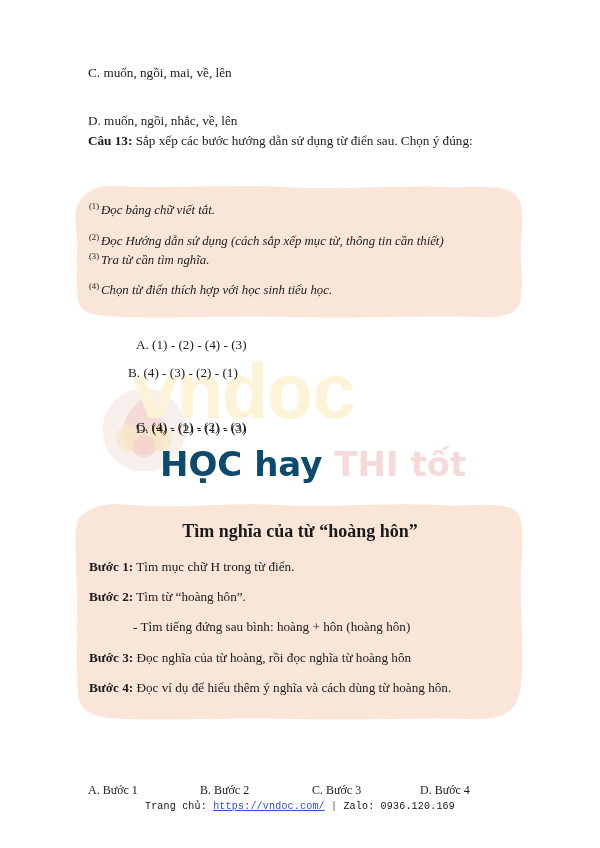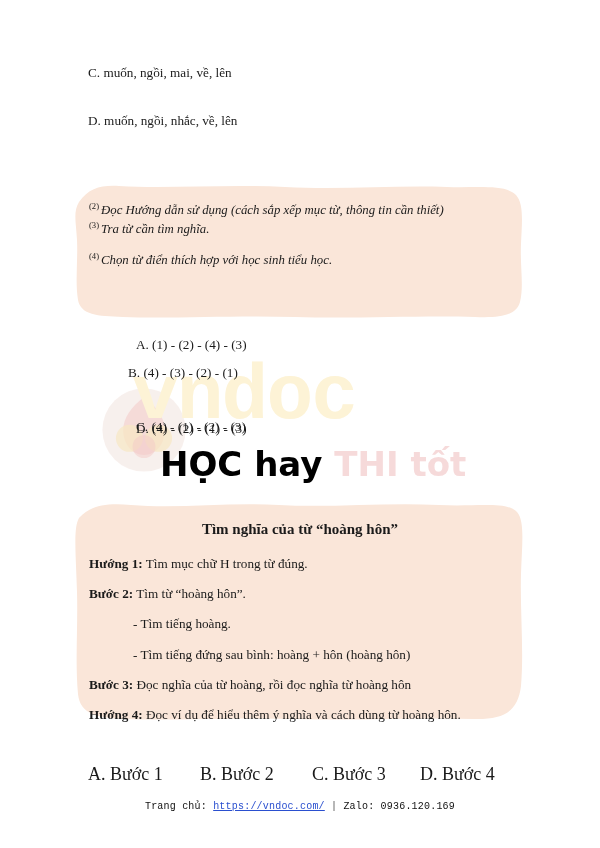--- a/index.html
+++ b/index.html
@@ -40,21 +40,21 @@
     position: absolute;
     left: 160px;
     top: 447px;
     font-family: "DejaVu Sans", sans-serif;
     font-weight: 700;
     font-size: 34px;
     letter-spacing: 0px;
     line-height: 1;
     white-space: nowrap;
   }
-  .wm-green { color: #000000; }
+  .wm-green { color: #0c4a6e; }
   .wm-red   { color: #f6dada; }
   .wm-mark {
     position: absolute;
     left: 92px;
     top: 378px;
     width: 104px;
     height: 104px;
     opacity: .30;
   }
 
@@ -112,30 +112,30 @@
     white-space: nowrap;
   }
 
   .step-line {
     font-size: 13.2px;
     line-height: 1;
     white-space: nowrap;
   }
   .box2-title {
     font-weight: 700;
-    font-size: 15px;
+    font-size: 18px;
     text-align: center;
     line-height: 1;
   }
 
   
   .bottom-opt {
     position: absolute;
-    top: 765px;
-    font-size: 18px;
+    top: 784px;
+    font-size: 12px;
     line-height: 1;
     white-space: nowrap;
   }
 
   
   #footer {
     position: absolute;
     left: 0;
     top: 801px;
     width: 600px;
@@ -166,29 +166,31 @@
   <div class="wm-vndoc">vndoc</div>
   <div class="wm-slogan"><span class="wm-green">HỌC</span><span class="wm-green"> hay </span><span class="wm-red">THI tốt</span></div>
 </div>
 
 <div id="page">
 
   <div class="line" style="left:88px; top:66px;">C. muốn, ngồi, mai, về, lên</div>
 
   <div class="line" style="left:88px; top:114px;">D. muốn, ngồi, nhắc, về, lên</div>
 
+  <div class="q-body" style="top:126px;"><span class="bold">Câu 13:</span><span> Sắp xếp các bước hướng dẫn sử dụng từ điển sau. Chọn ý đúng:</span></div>
 
   <div class="box-wrap" style="left:75px; top:182px; width:450px; height:140px;">
     <svg class="box-bg" viewBox="0 0 450 140" preserveAspectRatio="none">
       <path fill="#fae6d9" d="M4,20 C14,6 26,3 44,4 C92,7 150,2 210,5 C268,8 320,3 372,5
         C404,6 430,2 441,13 C449,22 447,40 446,62 C445,86 449,104 445,120
         C441,134 424,136 400,135 C350,133 280,137 220,135 C160,133 96,137 48,135
         C22,134 6,133 3,118 C0,100 3,78 2,58 C1,40 -2,30 4,20 Z"></path>
     </svg>
     <div class="box-inner" style="padding:20px 14px 0 14px;">
+      <div class="item-row" style="margin-bottom:16px;"><span class="sup">(1)</span><span>Đọc bảng chữ viết tắt.</span></div>
       <div class="item-row" style="margin-bottom:4px;"><span class="sup">(2)</span><span>Đọc Hướng dẫn sử dụng (cách sắp xếp mục từ, thông tin cần thiết)</span></div>
       <div class="item-row" style="margin-bottom:16px;"><span class="sup">(3)</span><span>Tra từ cần tìm nghĩa.</span></div>
       <div class="item-row"><span class="sup">(4)</span><span>Chọn từ điển thích hợp với học sinh tiểu học.</span></div>
     </div>
   </div>
 
   <div class="opt" style="left:136px; top:338px;">A. (1) - (2) - (4) - (3)</div>
   <div class="opt" style="left:128px; top:366px;">B. (4) - (3) - (2) - (1)</div>
   <div class="opt" style="left:136px; top:394px;margin-top:26px;">C. (4) - (1) - (2) - (3)</div>
   <div class="opt" style="left:136px; top:422px;">D. (4) - (2) - (1) - (3)</div>
@@ -197,31 +199,30 @@
   <div class="box-wrap" style="left:75px; top:500px; width:450px; height:224px;">
     <svg class="box-bg" viewBox="0 0 450 224" preserveAspectRatio="none">
       <path fill="#fae6d9" d="M4,18 C16,5 32,3 56,5 C104,9 152,2 204,5 C256,8 312,2 364,5
         C400,7 432,1 442,12 C450,21 447,44 446,74 C445,112 449,150 446,186
         C443,212 428,220 398,219 C344,217 282,221 222,219 C162,217 98,221 50,219
         C22,218 5,214 3,194 C0,162 3,128 2,92 C1,56 -2,28 4,18 Z"></path>
     </svg>
     <div class="box-inner" style="padding:0;">
       <div class="box2-title" style="padding-top:22px;">Tìm nghĩa của từ “hoàng hôn”</div>
 
-      <div class="step-line" style="margin-top:20px; padding-left:14px;"><span class="bold">Hướng 1:</span><span> Tìm mục chữ H trong từ đúng.</span></div>
+      <div class="step-line" style="margin-top:20px; padding-left:14px;"><span class="bold">Bước 1:</span><span> Tìm mục chữ H trong từ điển.</span></div>
 
       <div class="step-line" style="margin-top:17px; padding-left:14px;"><span class="bold">Bước 2:</span><span> Tìm từ “hoàng hôn”.</span></div>
 
-      <div class="step-line" style="margin-top:17px; padding-left:58px;"><span>- Tìm tiếng hoàng.</span></div>
 
       <div class="step-line" style="margin-top:17px; padding-left:58px;"><span>- Tìm tiếng đứng sau bình: hoàng + hôn (hoàng hôn)</span></div>
 
       <div class="step-line" style="margin-top:17px; padding-left:14px;"><span class="bold">Bước 3:</span><span> Đọc nghĩa của từ hoàng, rồi đọc nghĩa từ hoàng hôn</span></div>
 
-      <div class="step-line" style="margin-top:17px; padding-left:14px;"><span class="bold">Hướng 4:</span><span> Đọc ví dụ để hiểu thêm ý nghĩa và cách dùng từ hoàng hôn.</span></div>
+      <div class="step-line" style="margin-top:17px; padding-left:14px;"><span class="bold">Bước 4:</span><span> Đọc ví dụ để hiểu thêm ý nghĩa và cách dùng từ hoàng hôn.</span></div>
     </div>
   </div>
 
   <div class="bottom-opt" style="left:88px;">A. Bước 1</div>
   <div class="bottom-opt" style="left:200px;">B. Bước 2</div>
   <div class="bottom-opt" style="left:312px;">C. Bước 3</div>
   <div class="bottom-opt" style="left:420px;">D. Bước 4</div>
 
   <div id="footer"><span>Trang chủ: </span><span class="flink">https://vndoc.com/</span><span class="sep"> | </span><span>Zalo: 0936.120.169</span></div>
 

